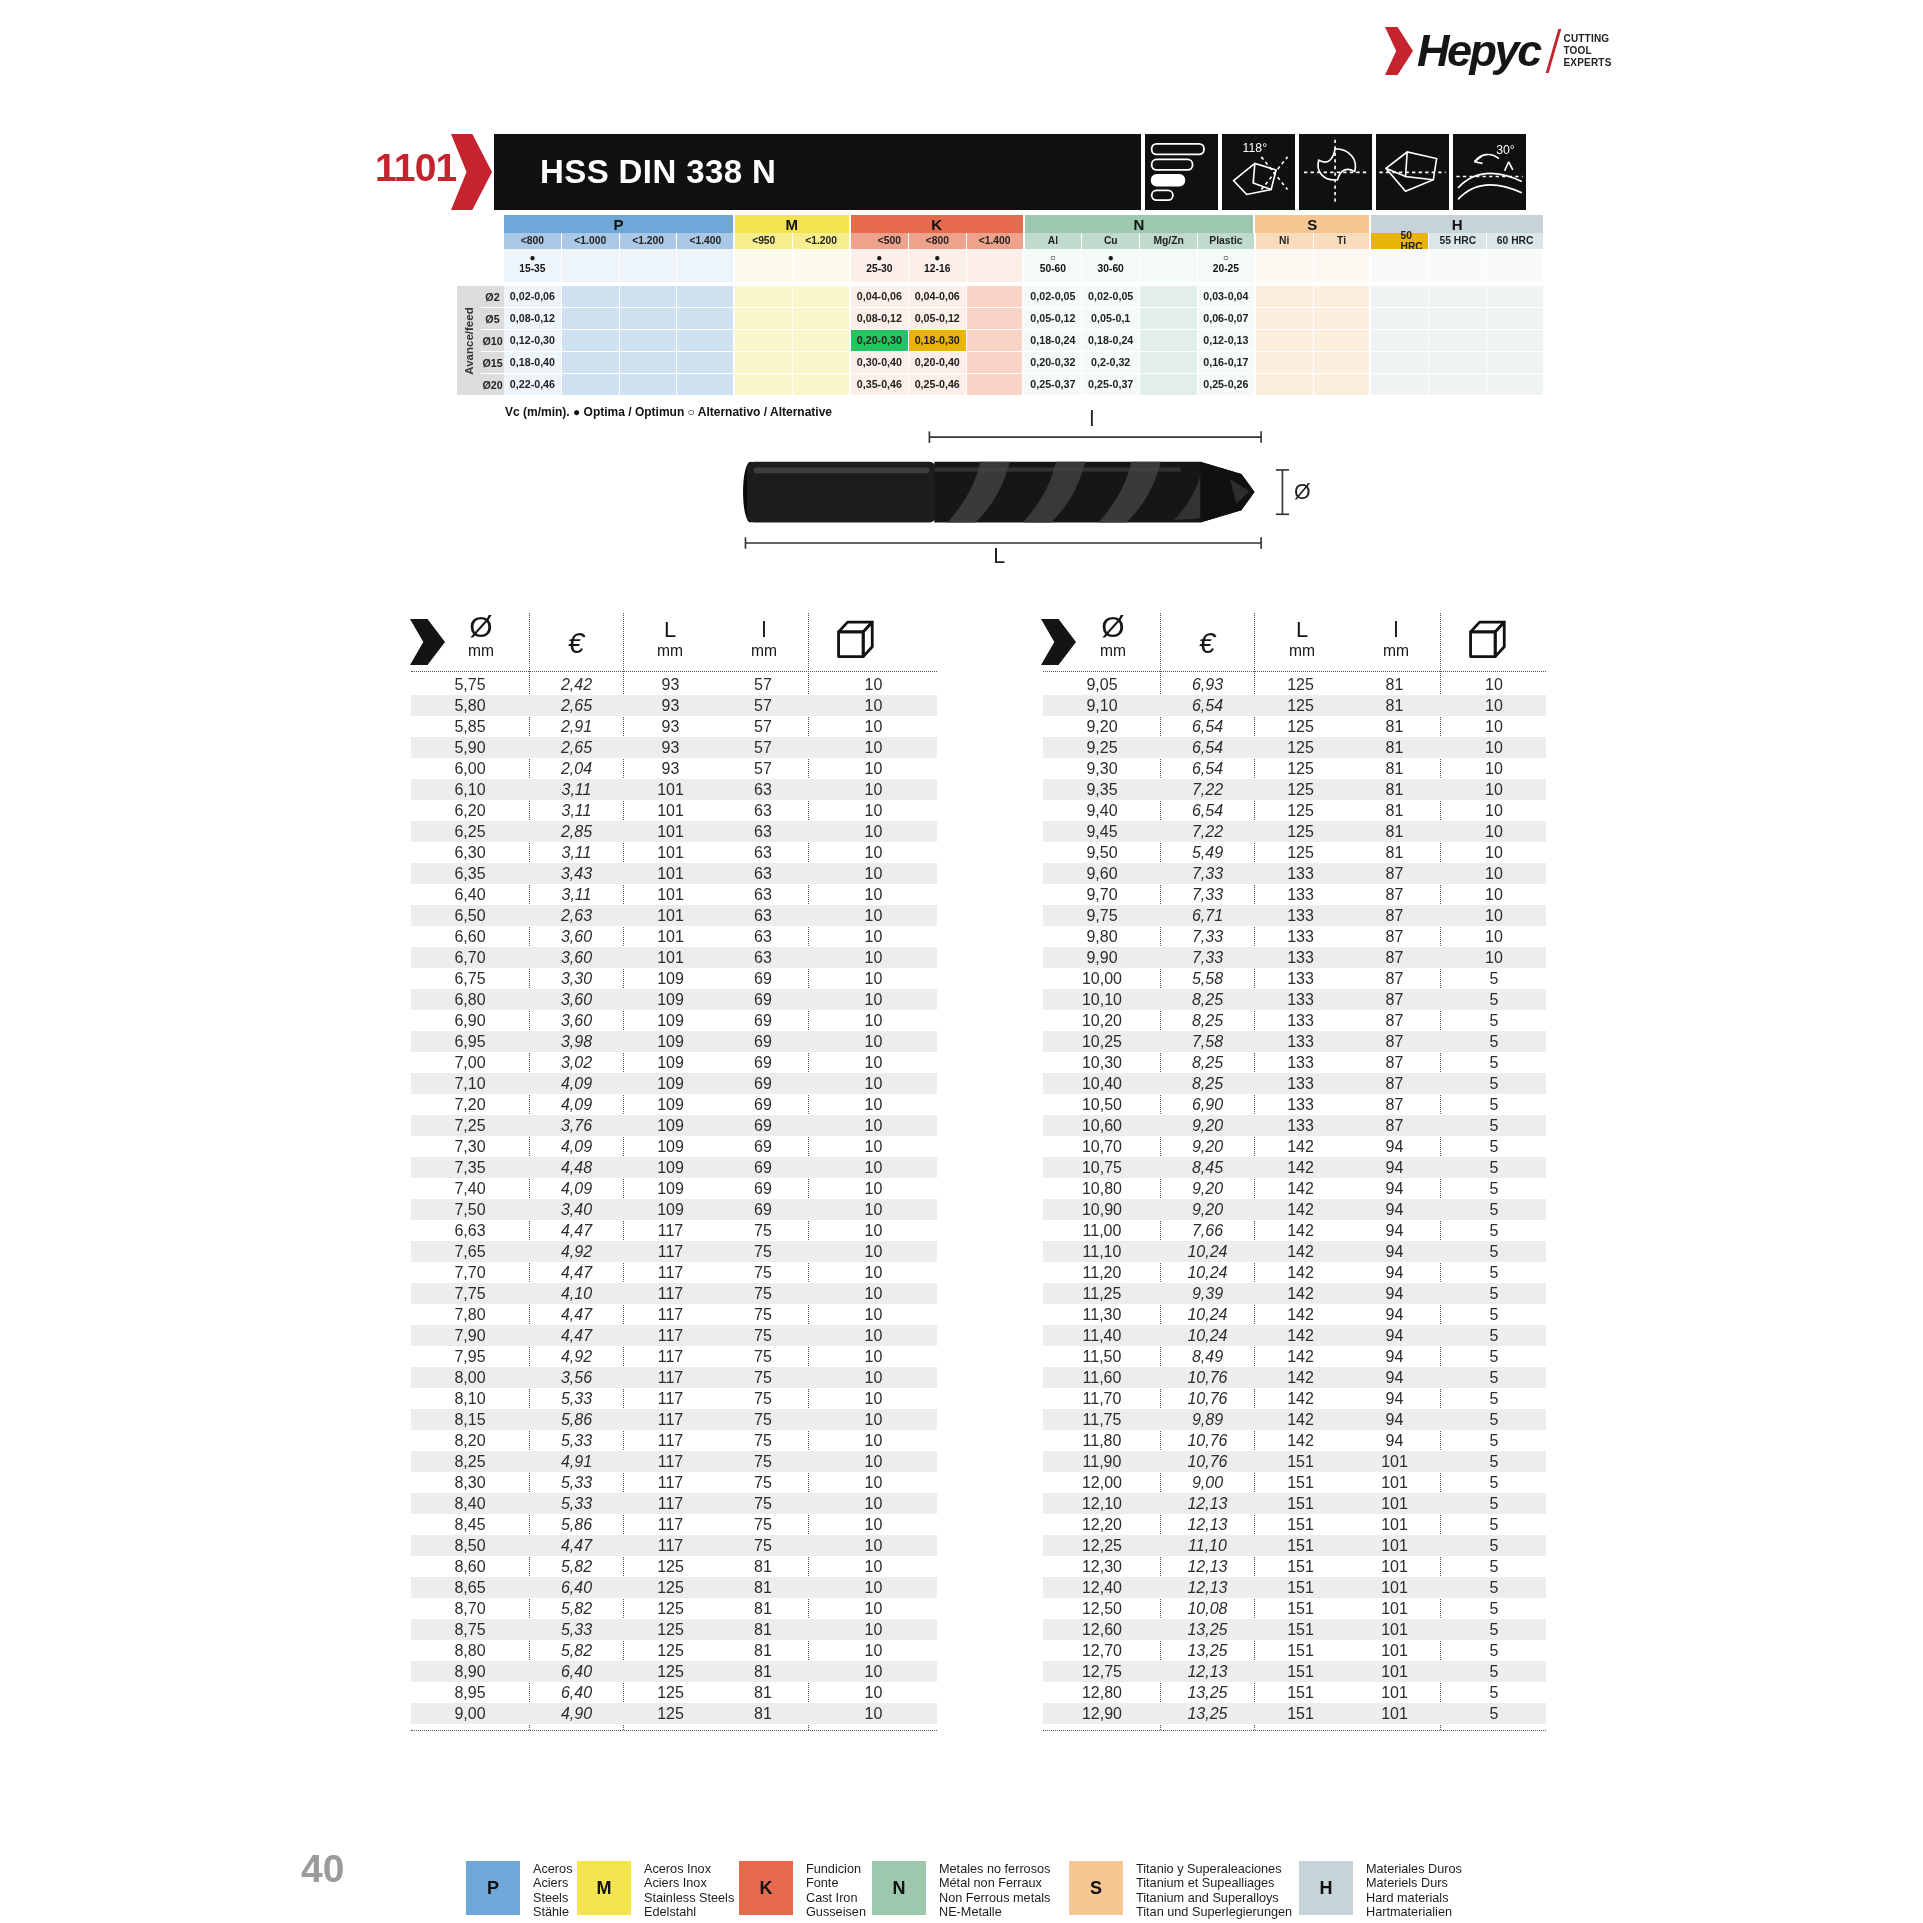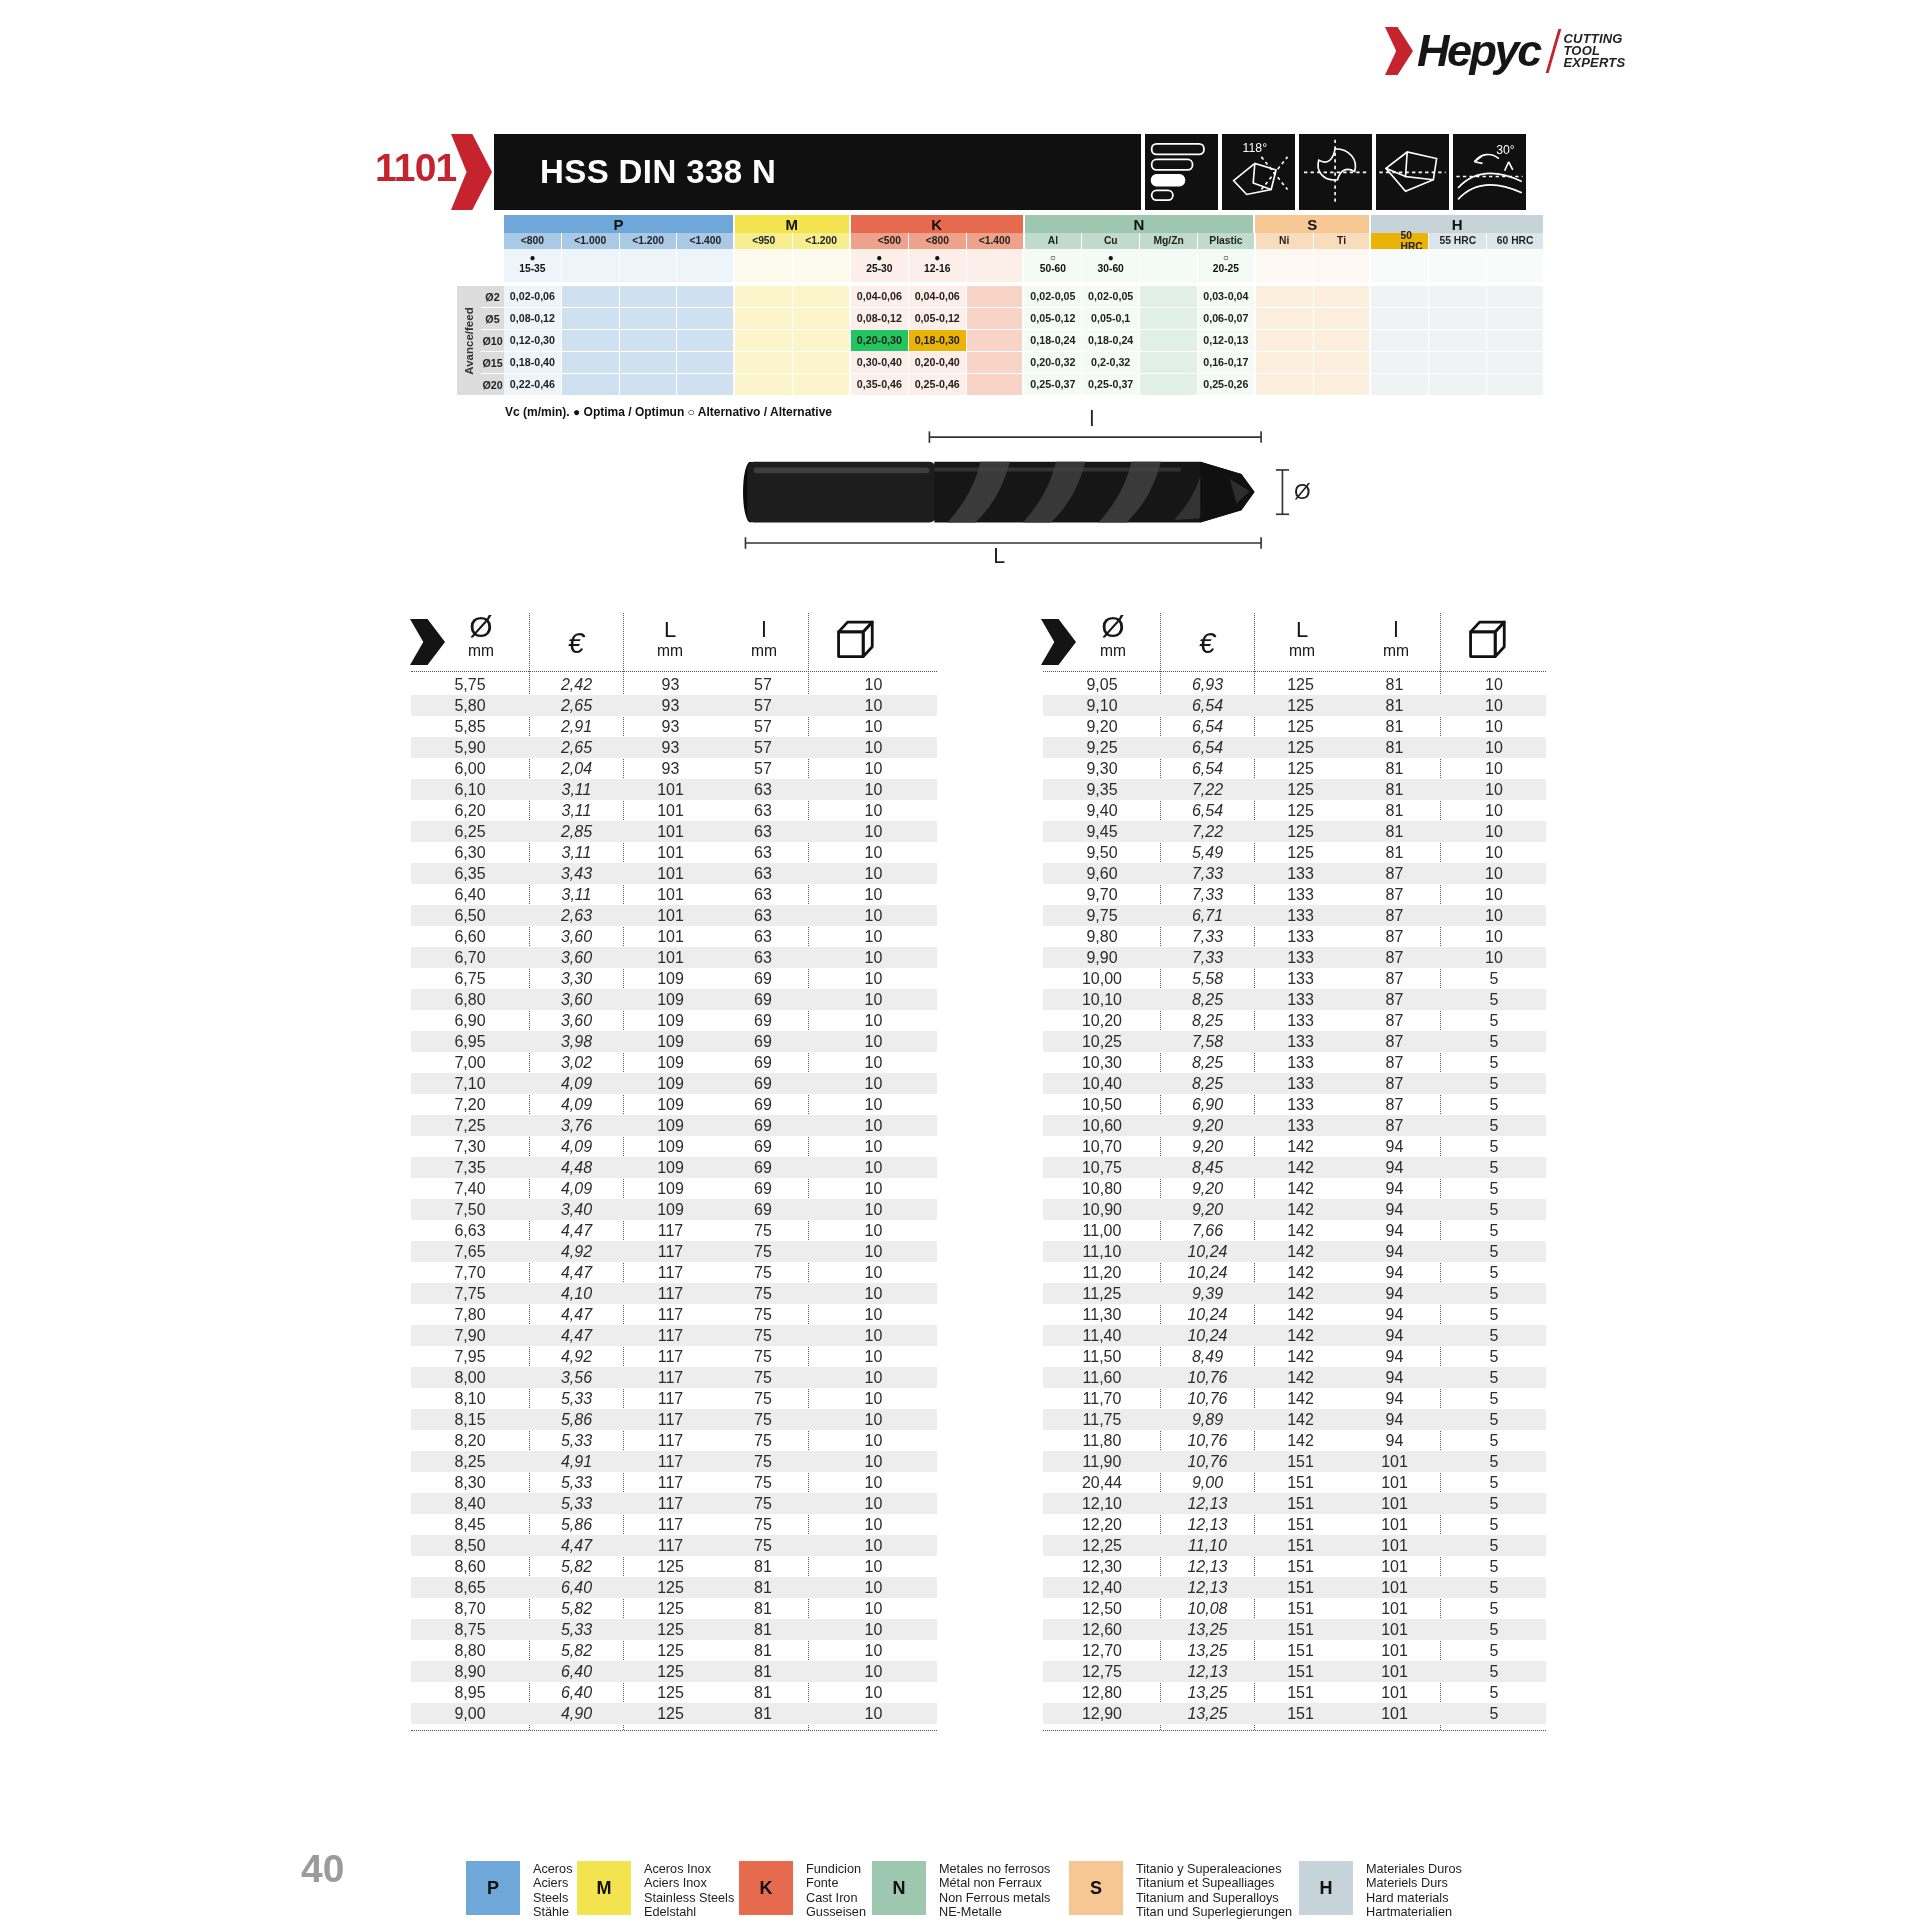--- a/index.html
+++ b/index.html
@@ -7,21 +7,21 @@
         font-family:"Liberation Sans","DejaVu Sans",sans-serif;}
 
   
   .title{position:absolute;left:284px;top:33px;color:#c5232d;font-weight:700;
          font-size:22px;line-height:28px;letter-spacing:-0.2px;}
   .logo{position:absolute;left:1385px;top:25px;display:flex;align-items:center;}
   .logo-chev{width:28px;height:48px;background:#c5232d;
              clip-path:polygon(0 0,45% 0,100% 50%,45% 100%,0 100%,40% 50%);margin-right:4.1px;}
   .logo-brand{font-size:45px;font-weight:900;font-style:italic;letter-spacing:-2.5px;color:#161616;}
   .logo-slash{width:2.5px;height:44px;background:#c5232d;transform:skewX(-16deg);margin:0 9px 0 12.3px;}
-  .logo-tag{font-size:13px;font-weight:700;font-style:italic;color:#222;line-height:12.3px;letter-spacing:0.2px;}
+  .logo-tag{font-size:10px;font-weight:700;color:#222;line-height:12.3px;letter-spacing:0.2px;}
 
   
   .pcode{position:absolute;left:375px;top:146px;font-size:39px;font-weight:800;color:#c5232d;letter-spacing:-0.8px;}
   .parrow{position:absolute;left:451px;top:134px;width:41px;height:76px;background:#c5232d;
           clip-path:polygon(0 0,52% 0,100% 50%,52% 100%,0 100%,38% 50%);}
   .pbar{position:absolute;left:494px;top:134px;width:647px;height:76px;background:#101010;color:#fff;
         font-size:33px;font-weight:700;line-height:76px;padding-left:46px;box-sizing:border-box;letter-spacing:0.4px;}
   .icons{position:absolute;left:1145px;top:134px;display:flex;gap:4.1px;}
   .ibox{width:73px;height:76px;background:#101010;}
 
@@ -1036,21 +1036,21 @@
         <div class="pcell c4">5</div>
       </div>
       <div class="prow alt">
         <div class="pcell c0">11,90</div>
         <div class="pcell c1">10,76</div>
         <div class="pcell c2">151</div>
         <div class="pcell c3">101</div>
         <div class="pcell c4">5</div>
       </div>
       <div class="prow">
-        <div class="pcell c0">20,44</div>
+        <div class="pcell c0">12,00</div>
         <div class="pcell c1">9,00</div>
         <div class="pcell c2">151</div>
         <div class="pcell c3">101</div>
         <div class="pcell c4">5</div>
       </div>
       <div class="prow alt">
         <div class="pcell c0">12,10</div>
         <div class="pcell c1">12,13</div>
         <div class="pcell c2">151</div>
         <div class="pcell c3">101</div>

